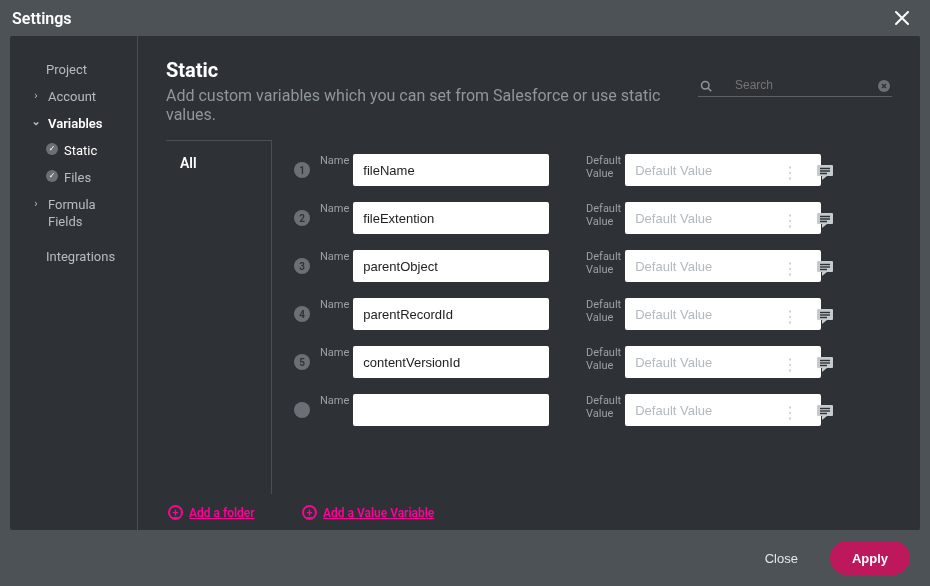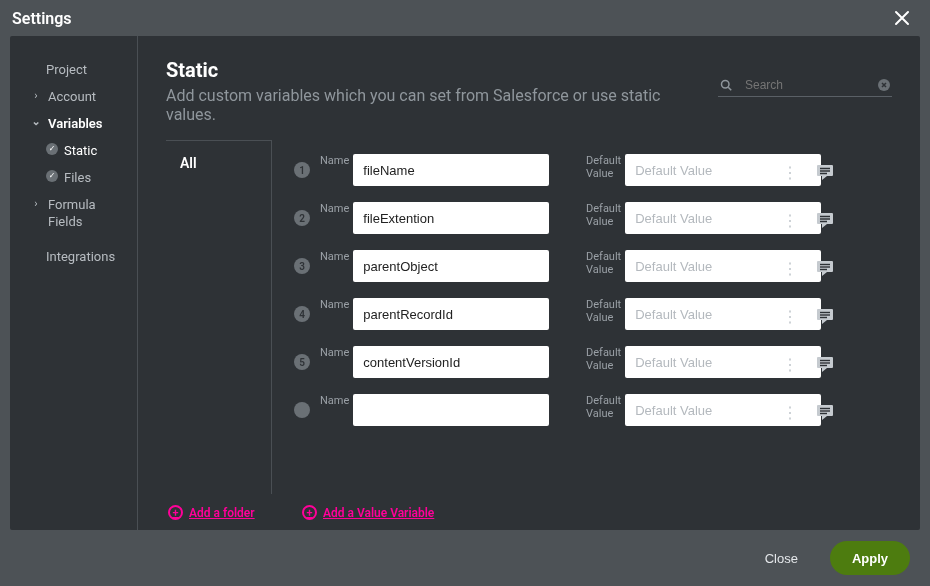--- a/index.html
+++ b/index.html
@@ -18,21 +18,21 @@
   .side-item.level3 { padding-left: 52px; font-size: 12.5px; }
   .side-item.active { color: #fff; font-weight: 600; }
   .side-item.sel { color: #fff; }
   .radio { width: 12px; height: 12px; border-radius: 50%; background: #6a7075; display: inline-flex; align-items: center; justify-content: center; flex-shrink: 0; }
   .radio.on::after { content: "✓"; color: #fff; font-size: 8px; line-height: 1; }
   
   .main { flex: 1; display: flex; flex-direction: column; padding: 22px 28px 0 28px; overflow: hidden; }
   .main-header { display: flex; justify-content: space-between; align-items: flex-start; gap: 20px; }
   .main-title { color: #fff; font-size: 20px; font-weight: 700; }
   .main-sub { color: #8f969c; font-size: 16px; margin-top: 4px; }
-  .search-wrap { display: flex; align-items: center; gap: 13px; border-bottom: 1px solid #5a6066; padding: 2px 2px 4px 2px; margin-top: 18px; }
+  .search-wrap { display: flex; align-items: flex-end; gap: 23px; border-bottom: 1px solid #5a6066; padding: 2px 2px 4px 2px; margin-top: 18px; }
   .search-wrap input { background: transparent; border: none; outline: none; color: #d9dde1; font-size: 12px; width: 120px; }
   .search-icon, .clear-icon { color: #8f969c; font-size: 13px; }
   .content-row { flex: 1; display: flex; margin-top: 16px; overflow: hidden; }
   .folder-col { width: 106px; border-top: 1px solid #4a4f54; border-right: 1px solid #4a4f54; }
   .folder-tab { color: #fff; font-size: 14px; font-weight: 600; padding: 14px 0 14px 14px; }
   .vars-col { flex: 1; overflow-y: auto; padding: 14px 10px 0 22px; }
   .vars-col::-webkit-scrollbar { width: 8px; }
   .vars-col::-webkit-scrollbar-thumb { background: #5a6066; border-radius: 4px; }
   .var-row { display: flex; align-items: flex-end; gap: 10px; margin-bottom: 16px; }
   .row-num { width: 16px; height: 16px; border-radius: 50%; background: #6a7075; color: #2e3236; font-size: 10px; display: flex; align-items: center; justify-content: center; margin-bottom: 8px; font-weight: 600; flex-shrink: 0; }
@@ -47,21 +47,21 @@
   .comment-ic { width: 20px; height: 20px; display: flex; cursor: pointer; }
   .add-bar { display: flex; align-items: center; gap: 30px; padding: 6px 0 10px 0; border-top: 1px solid rgba(255,255,255,0); }
   .folder-add { width: 106px; padding-left: 2px; }
   .add-link { display: inline-flex; align-items: center; gap: 6px; color: #ff0099; font-size: 12px; font-weight: 600; text-decoration: underline; cursor: pointer; }
   .add-link .plus { width: 15px; height: 15px; border: 2px solid #ff0099; border-radius: 50%; display: inline-flex; align-items: center; justify-content: center; font-size: 11px; text-decoration: none; line-height: 1; }
   .add-link .plus span { text-decoration: none; display: inline-block; }
   
   .footer { height: 56px; display: flex; align-items: center; justify-content: flex-end; gap: 10px; padding: 0 20px; }
   .btn { height: 34px; padding: 0 22px; border-radius: 17px; border: none; font-size: 13px; font-weight: 500; cursor: pointer; }
   .btn-close { background: transparent; color: #e4e7ea; }
-  .btn-apply { background: #4d7c0f; color: #fff; font-weight: 600; }
+  .btn-apply { background: #be185d; color: #fff; font-weight: 600; }
   svg { display: block; }
 </style>
 </head>
 <body>
 
 <div class="window">
   <div class="title-bar">
     <div class="title">Settings</div>
     <div class="close-x">
       <svg width="16" height="16" viewBox="0 0 16 16">

